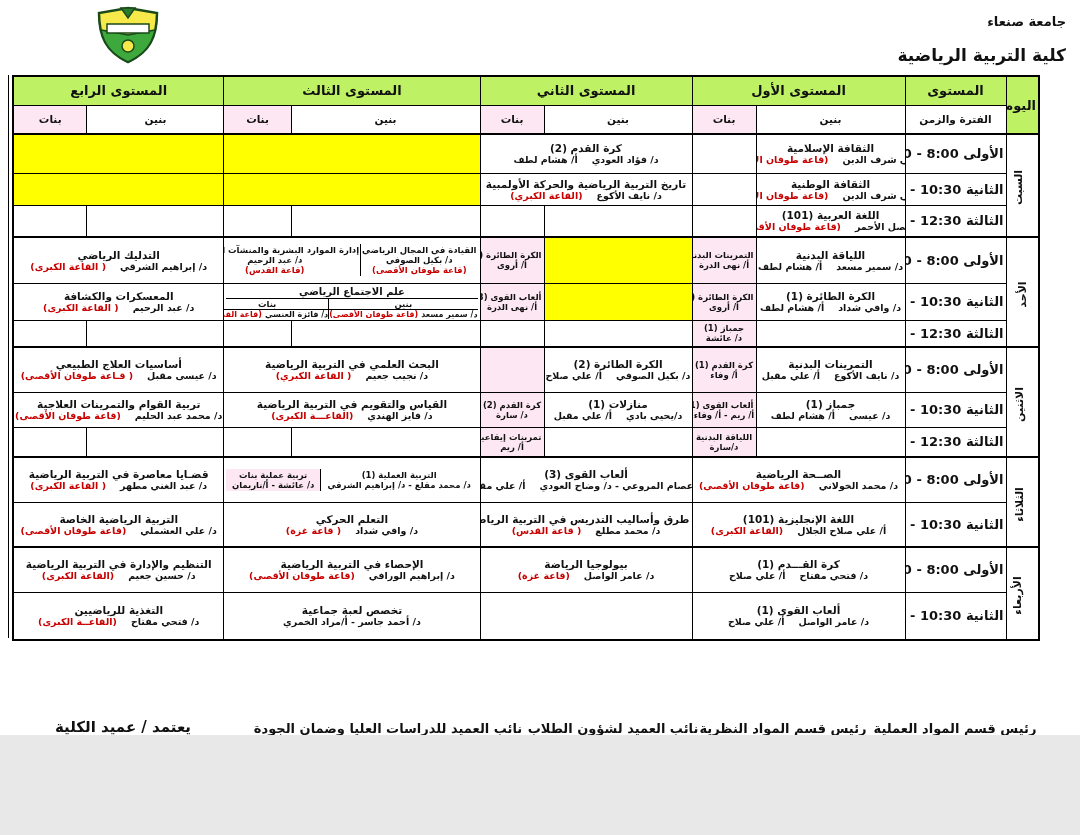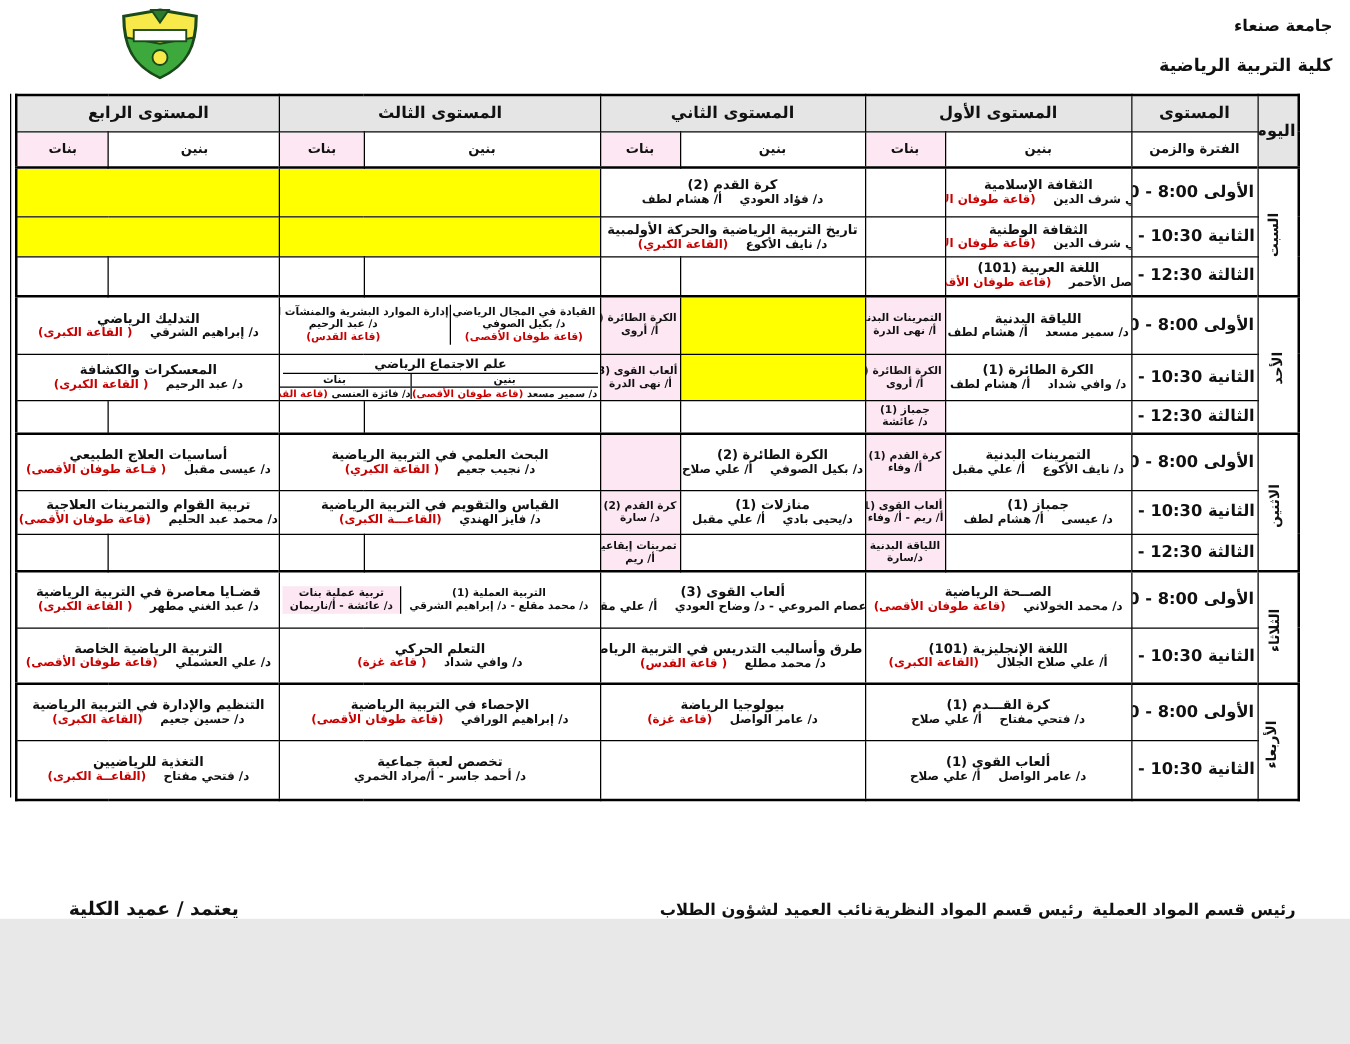--- a/index.html
+++ b/index.html
@@ -2,33 +2,33 @@
 <html lang="ar" dir="rtl"><head>
 <meta charset="utf-8">
 <style>
   * { margin:0; padding:0; box-sizing:border-box; }
   body { background:#e8e8e8; font-family:"DejaVu Sans", sans-serif; }
   .page { position:relative; width:1080px; height:735px; background:#ffffff; margin:0 auto; overflow:hidden; direction:rtl; }
 
   
   .hdr-right { position:absolute; top:14px; right:14px; text-align:right; }
   .hdr-right .uni { font-size:13px; font-weight:bold; color:#111; margin-bottom:16px; }
-  .hdr-right .col { font-size:14px; font-weight:bold; color:#111; }
+  .hdr-right .col { font-size:17px; font-weight:bold; color:#111; }
   .doc-title { position:absolute; top:32px; right:340px; width:400px; text-align:center;
                font-size:14.5px; font-weight:bold; color:#111; }
   .logo { position:absolute; top:6px; left:95px; width:66px; height:58px; }
 
   
   table.sched { position:absolute; top:75px; right:40px; width:1026px; border-collapse:collapse;
                 table-layout:fixed; direction:rtl; border:2px solid #000; }
   table.sched td { border:1px solid #000; text-align:center; vertical-align:middle;
                    padding:1px 2px; overflow:hidden; color:#111; }
   td.gb { border-left-width:2px; }
   tr.ds td { border-top-width:2px; }
-  .green { background:#e5e5e5; font-size:13px; font-weight:bold; }
+  .green { background:#bef264; font-size:13px; font-weight:bold; }
   .pink  { background:#fce7f2; }
   .yellow{ background:#ffff00; }
   .bg-hd { font-size:10.5px; font-weight:bold; }
   .timehdr { font-size:10.5px; font-weight:bold; }
   .time { font-size:13px; font-weight:bold; white-space:nowrap; }
   .dayc { background:#fff; }
   .vday { display:inline-block; transform:rotate(-90deg); white-space:nowrap;
           font-size:11px; font-weight:bold; }
   .course { font-size:10.5px; font-weight:bold; white-space:nowrap; }
   .sub { display:flex; justify-content:center; align-items:center; gap:14px;
@@ -541,20 +541,21 @@
               <span class="hall">(القاعــة الكبرى)</span>
             </div>
         </td>
       </tr>
     </tbody>
   </table>
 
   <div class="sig s1">رئيس قسم المواد العملية</div>
   <div class="sig s2">رئيس قسم المواد النظرية</div>
   <div class="sig s3">نائب العميد لشؤون الطلاب</div>
+  <div class="sig s4">نائب العميد للدراسات العليا وضمان الجودة</div>
   <div class="sig s5">يعتمد / عميد الكلية</div>
 
   <div class="wm">
     <div class="cs-badge">CS</div>
     <div class="wm-latin">CamScanner</div>
     <div class="wm-ar">الممسوحة ضوئيا بـ</div>
   </div>
 
   <div class="artifact-left"></div>
   <div class="artifact-corner"></div>

